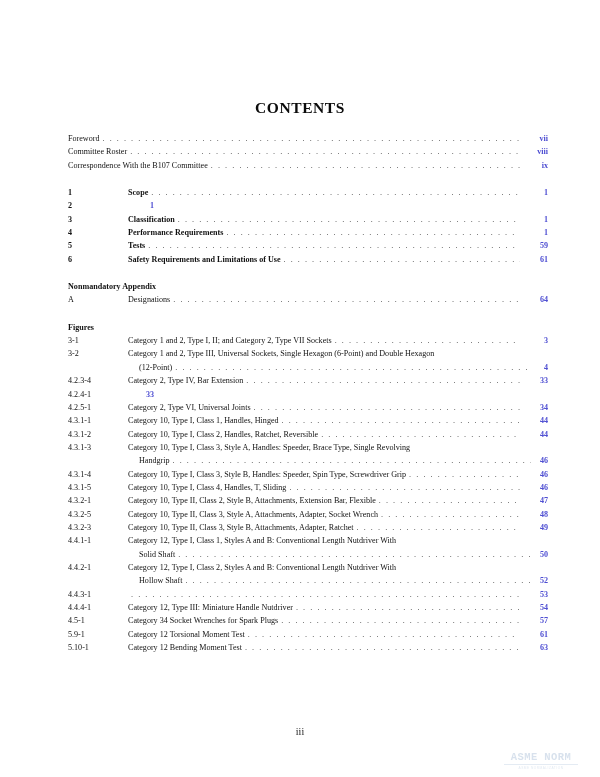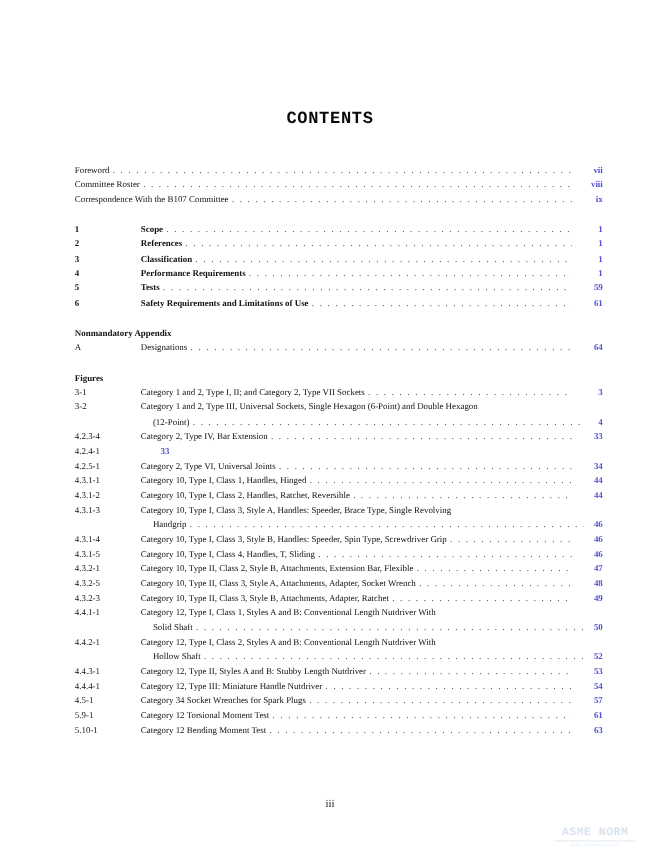--- a/index.html
+++ b/index.html
@@ -21,30 +21,30 @@
     inset: 0;
     background: #ffffff;
   }
 
   .toc-title {
     position: absolute;
     top: 99px;
     left: 0;
     right: 0;
     text-align: center;
-    font-family: Liberation Mono, monospace;
+    font-family: Liberation Serif, serif;
     font-weight: bold;
     font-size: 15.5px;
     letter-spacing: 0.6px;
     color: #0b0b0b;
   }
 
   .toc-body {
     position: absolute;
-    top: 148px;
+    top: 132px;
     left: 68px;
     width: 480px;
   }
 
   
   .row {
     display: flex;
     align-items: flex-start;
     font-size: 8.1px;
     line-height: 13.35px;
@@ -202,26 +202,20 @@
           <div class="line">
             <span class="txt">Scope</span>
             <span class="dots"></span>
           </div>
         </div>
         <div class="pg">1</div>
       </div>
 
       <div class="row section">
         <div class="num">2</div>
-        <div class="body">
-          <div class="line">
-            <span class="txt">References</span>
-            <span class="dots"></span>
-          </div>
-        </div>
         <div class="pg">1</div>
       </div>
 
       <div class="row section">
         <div class="num">3</div>
         <div class="body">
           <div class="line">
             <span class="txt">Classification</span>
             <span class="dots"></span>
           </div>
@@ -456,21 +450,20 @@
             <span class="dots"></span>
           </div>
         </div>
         <div class="pg" style="align-self:flex-end">52</div>
       </div>
 
       <div class="row">
         <div class="num">4.4.3-1</div>
         <div class="body">
           <div class="line">
-            <span class="txt">Category 12, Type II, Styles A and B: Stubby Length Nutdriver</span>
             <span class="dots"></span>
           </div>
         </div>
         <div class="pg">53</div>
       </div>
 
       <div class="row">
         <div class="num">4.4.4-1</div>
         <div class="body">
           <div class="line">

